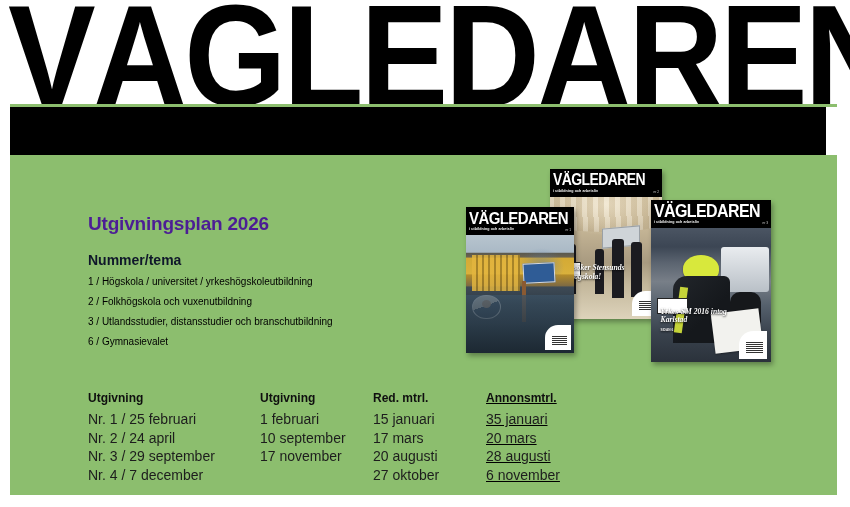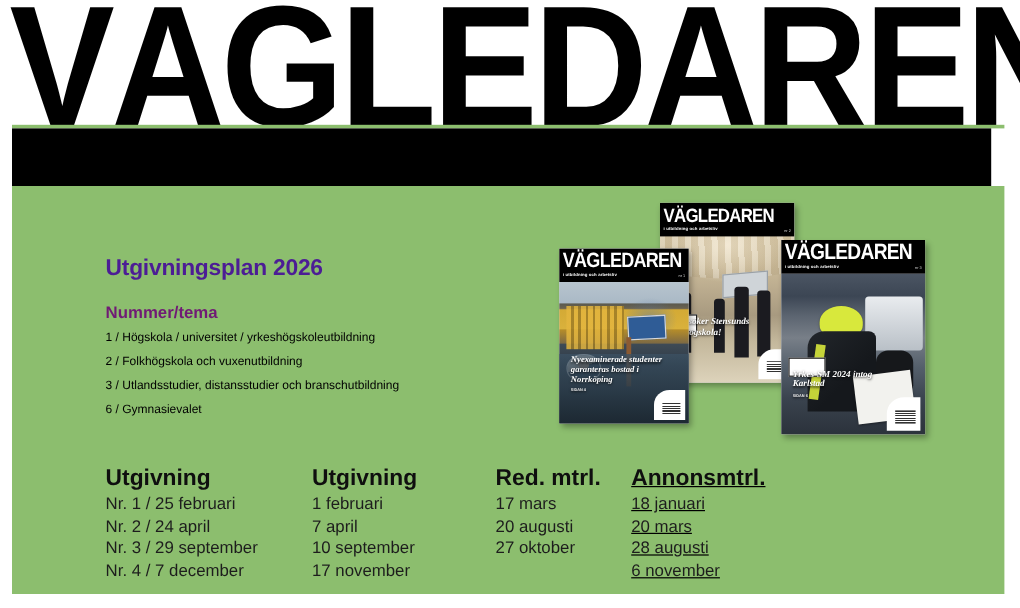--- a/index.html
+++ b/index.html
@@ -70,45 +70,45 @@
 
   .issues {
     position:absolute;
     left:78px; top:95px;
     width:420px;
   }
   .issues-head {
     font-weight:bold;
     font-size:14px;
     line-height:20px;
-    color:#701a75;
+    color:#0f172a;
     margin-bottom:2px;
   }
   .issue-line {
     font-size:10px;
     line-height:20px;
     color:#000000;
     white-space:nowrap;
   }
 
   
   .schedule {
     position:absolute;
     left:78px; top:233px;
     display:flex;
     gap:0px;
   }
   .sched-col { white-space:nowrap; }
   .sched-col.c0 { width:172px; }
   .sched-col.c1 { width:113px; }
-  .sched-col.c2 { width:113px;margin-left:40px; }
+  .sched-col.c2 { width:113px; }
   .sched-col.c3 { width:150px;text-decoration:underline; }
   .sched-head {
     font-weight:bold;
-    font-size:19px;
+    font-size:12px;
     line-height:21px;
     color:#0f0f0f;
     margin-bottom:1px;
   }
   .sched-cell {
     font-size:14px;
     line-height:18.5px;
     color:#1d1d1d;
   }
 
@@ -335,35 +335,35 @@
         <div class="sched-head">Utgivning</div>
         <div class="sched-cell">Nr. 1 /  25 februari</div>
         <div class="sched-cell">Nr. 2 /  24 april</div>
         <div class="sched-cell">Nr. 3 / 29 september</div>
         <div class="sched-cell">Nr. 4 / 7 december</div>
       </div>
 
       <div class="sched-col c1">
         <div class="sched-head">Utgivning</div>
         <div class="sched-cell">1 februari</div>
-        <div class="sched-cell">7 april</div>
         <div class="sched-cell">10 september</div>
         <div class="sched-cell">17 november</div>
       </div>
 
       <div class="sched-col c2">
         <div class="sched-head">Red. mtrl.</div>
+        <div class="sched-cell">15 januari</div>
         <div class="sched-cell">17 mars</div>
         <div class="sched-cell">20 augusti</div>
         <div class="sched-cell">27 oktober</div>
       </div>
 
       <div class="sched-col c3">
         <div class="sched-head">Annonsmtrl.</div>
-        <div class="sched-cell">18 januari</div>
+        <div class="sched-cell">35 januari</div>
         <div class="sched-cell">20 mars</div>
         <div class="sched-cell">28 augusti</div>
         <div class="sched-cell">6 november</div>
       </div>
 
     </div>
 
     <div class="covers">
 
       <div class="cover c2">
@@ -395,45 +395,41 @@
           <div class="ph1-post"></div>
           <div class="ph1-inset"></div>
         </div>
         <div class="cov-masthead">
           <div class="cov-logo">VÄGLEDAREN</div>
           <div class="cov-subrow">
             <span class="cov-sub">i utbildning och arbetsliv</span>
             <span class="cov-issue">nr 1</span>
           </div>
         </div>
-        <div class="cov-headline">
-          <span>Nyexaminerade studenter garanteras bostad i Norrköping</span>
-          <span class="cov-kicker">SIDAN 4</span>
-        </div>
         <div class="cov-badge"></div>
       </div>
 
       <div class="cover c3">
         <div class="cov-photo ph3">
           <div class="ph3-helmet"></div>
           <div class="ph3-body"></div>
           <div class="ph3-stripe"></div>
           <div class="ph3-bag"></div>
           <div class="ph3-paper"></div>
           <div class="ph3-lbl"></div>
         </div>
         <div class="cov-masthead">
           <div class="cov-logo">VÄGLEDAREN</div>
           <div class="cov-subrow">
             <span class="cov-sub">i utbildning och arbetsliv</span>
             <span class="cov-issue">nr 3</span>
           </div>
         </div>
         <div class="cov-headline">
-          <span>Yrkes-SM 2024 intog Karlstad</span>
+          <span>Yrkes-SM 2016 intog Karlstad</span>
           <span class="cov-kicker">SIDAN 6</span>
         </div>
         <div class="cov-badge"></div>
       </div>
 
     </div>
 
   </div>
 </div>
 

